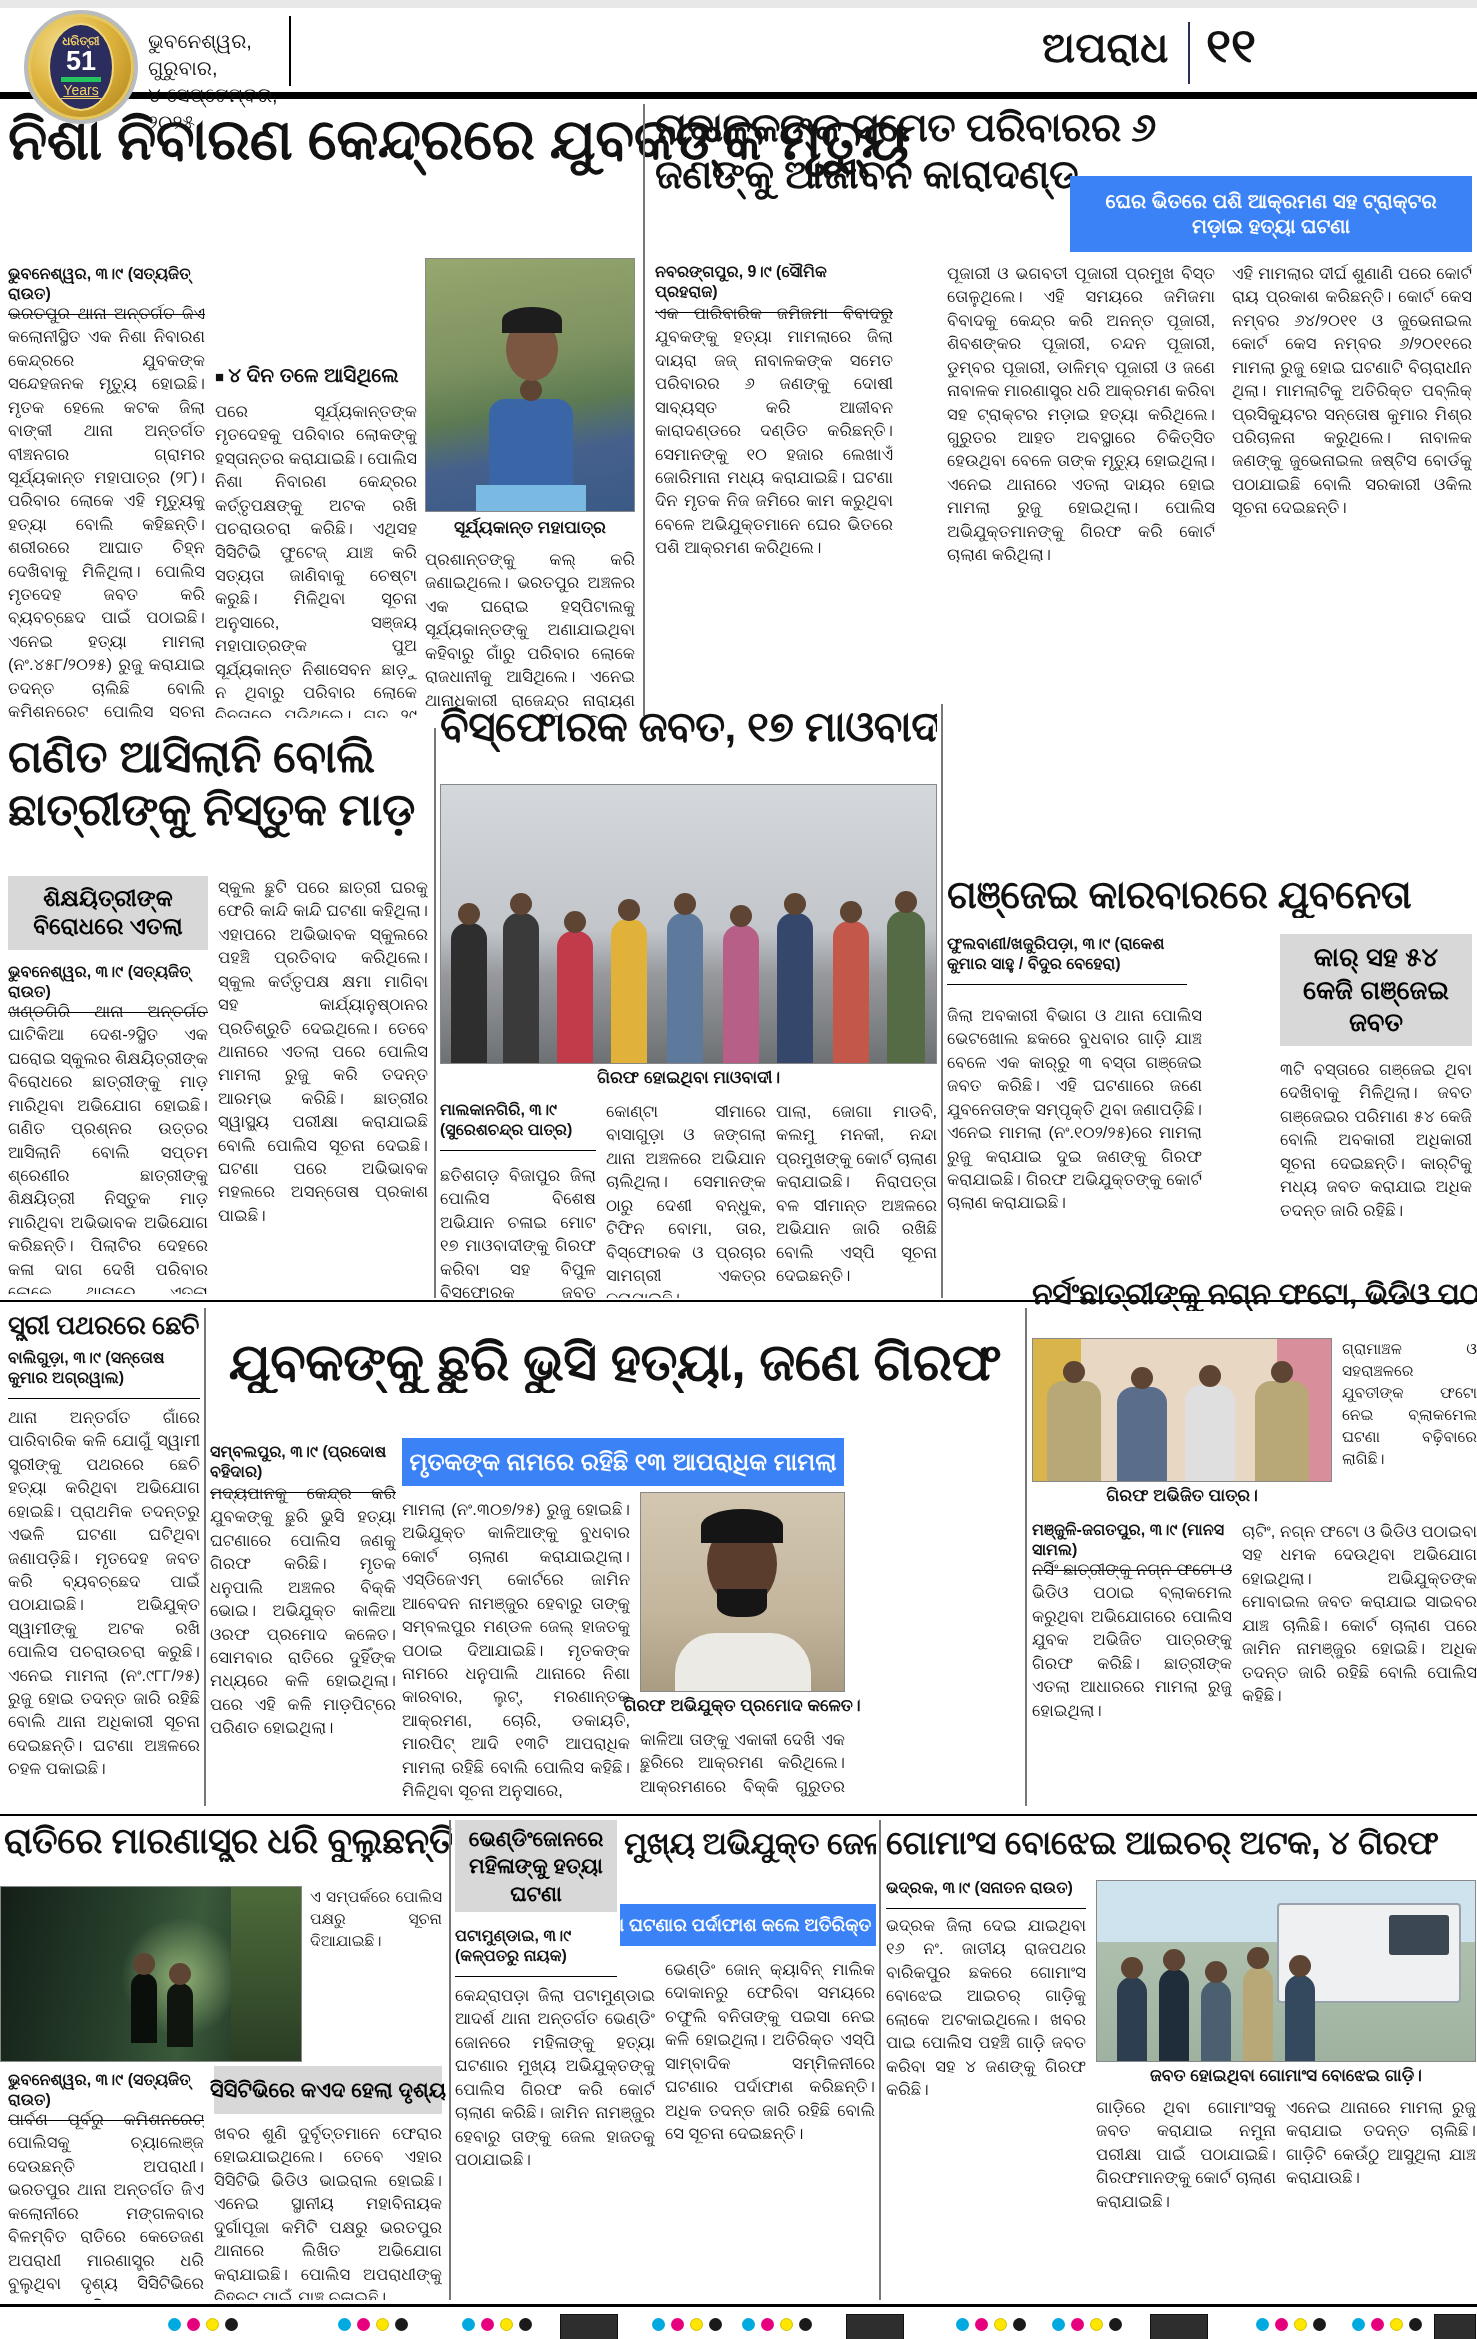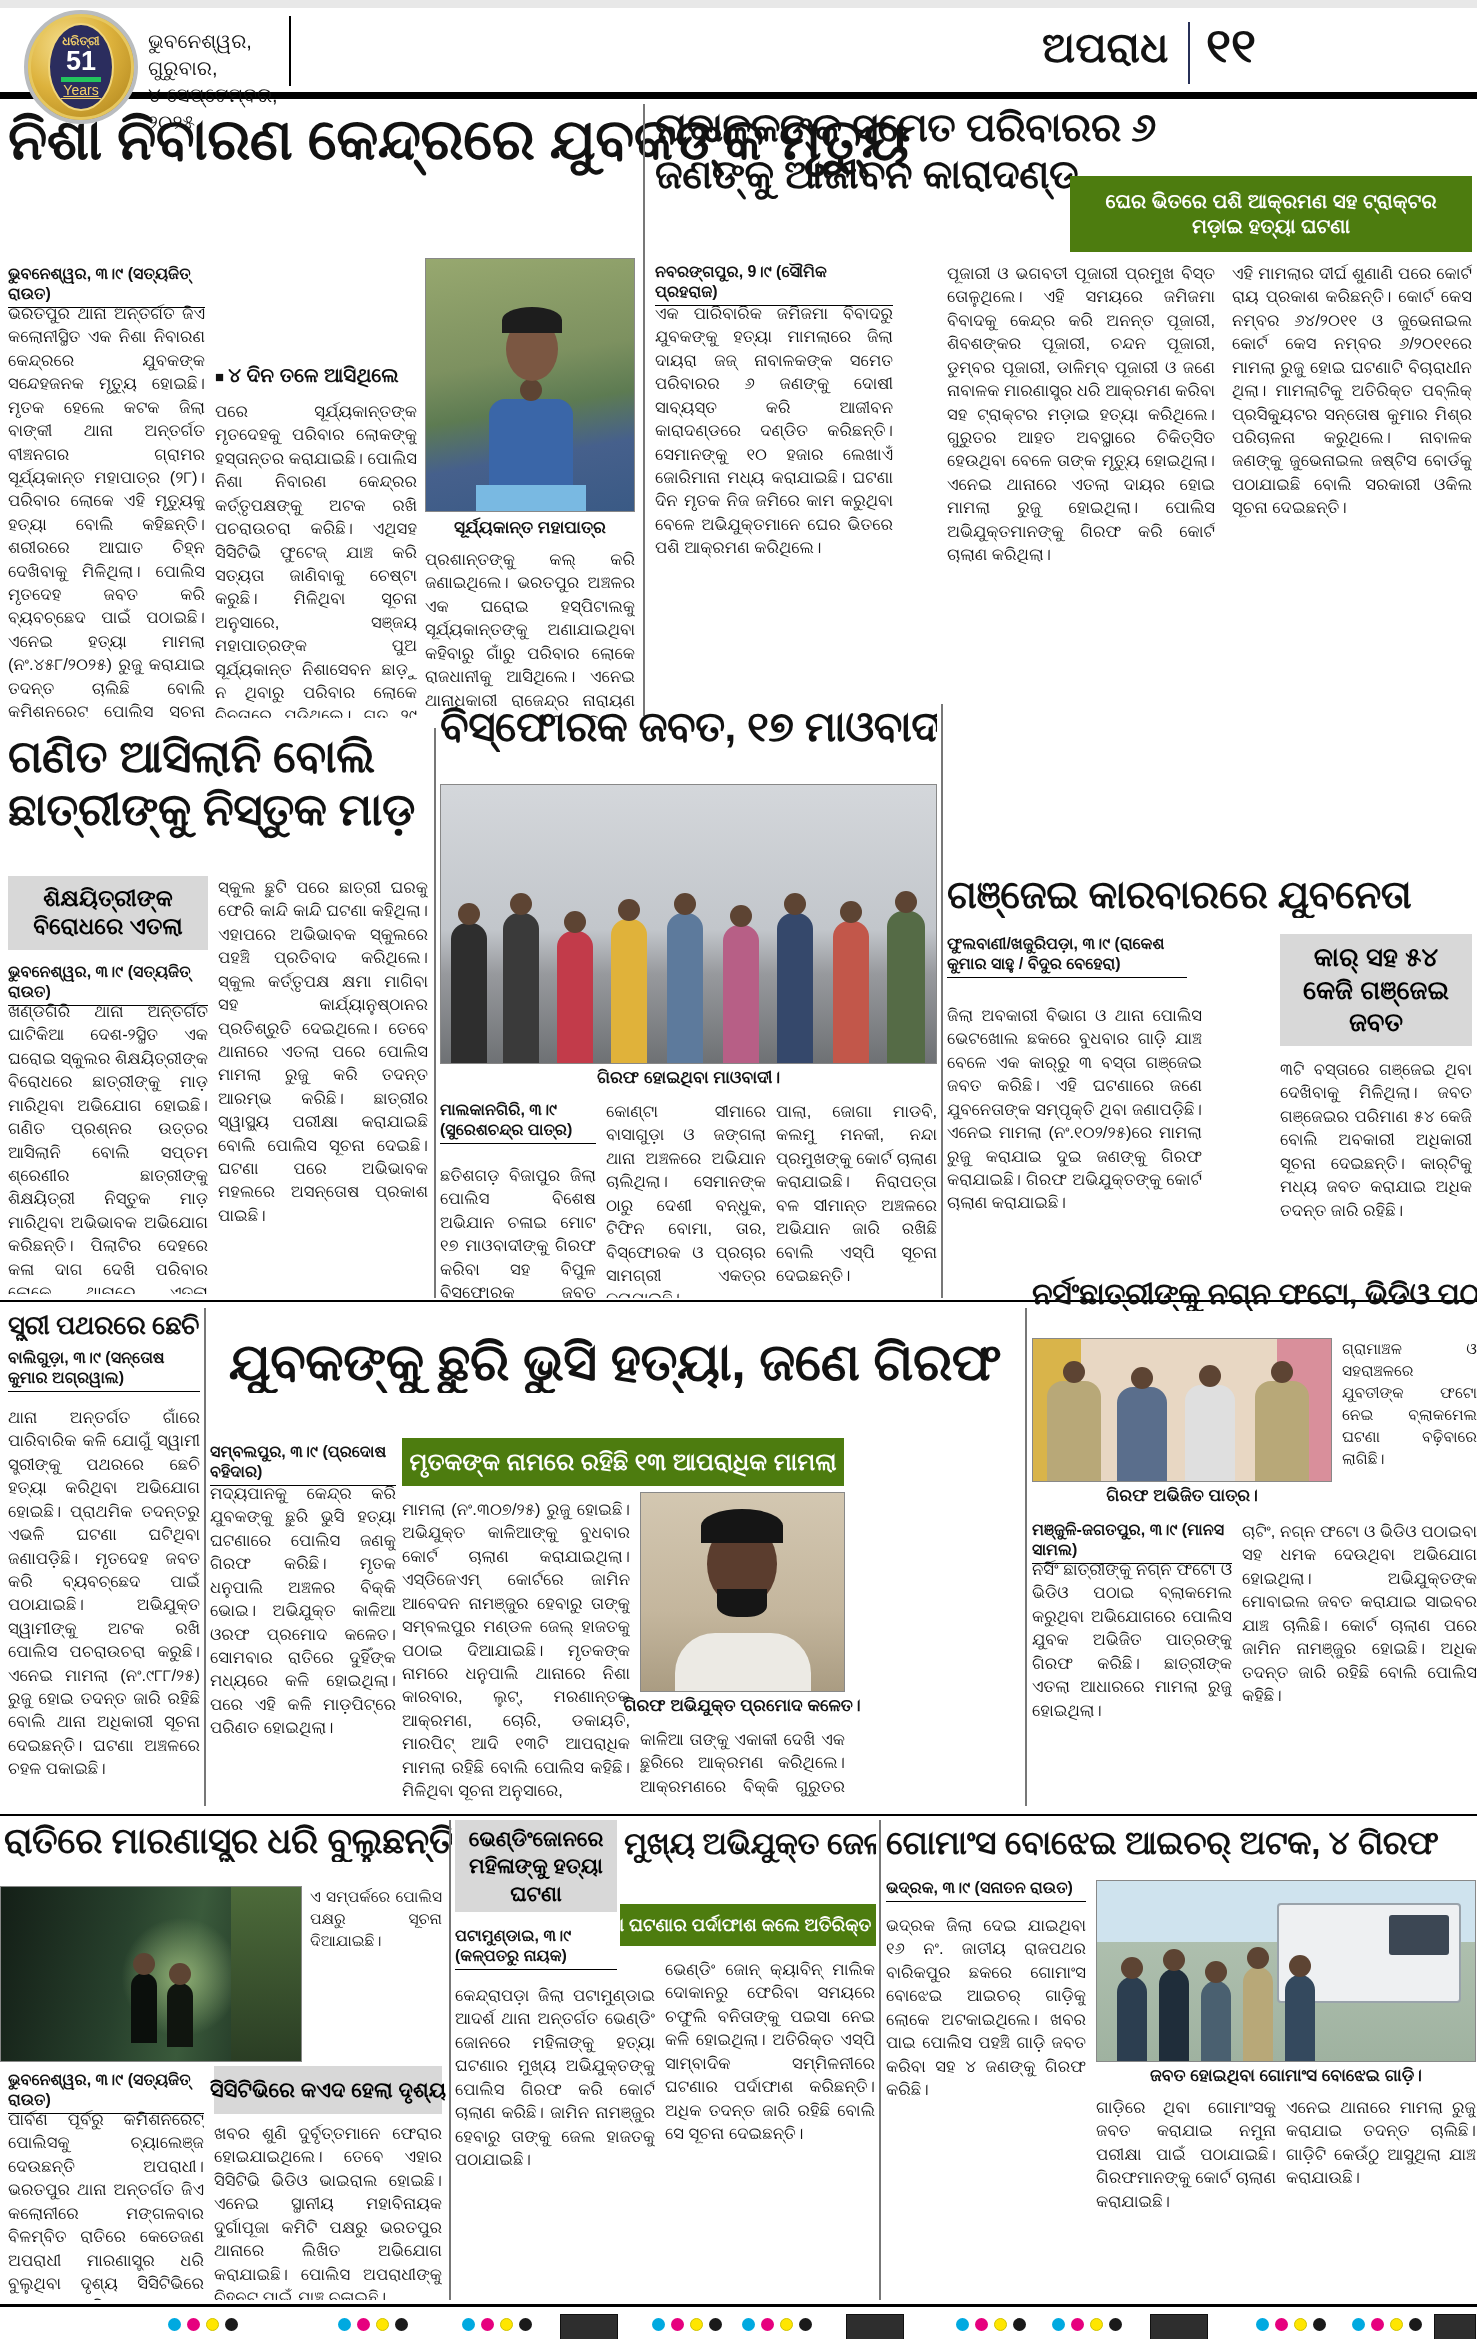--- a/index.html
+++ b/index.html
@@ -17,24 +17,24 @@
   .logo-oval .mast{font-size:12px;font-weight:bold;color:#f3d06a;line-height:1;}
   .logo-oval .num{font-size:27px;font-weight:bold;line-height:1.1;}
   .logo-oval .yrs{font-size:14px;color:#f3d06a;line-height:1;border-top:5px solid #22c55e;border-bottom:1px solid #f3d06a;padding:1px 2px;text-decoration:underline;}
   .dateline{left:148px;top:20px;width:150px;font-size:20px;font-weight:normal;line-height:1.35;}
   .hdr-vrule{left:289px;top:8px;width:2px;height:70px;background:#000;}
   .section-title{left:1042px;top:16px;font-size:42px;font-weight:bold;}
   .sec-vrule{left:1188px;top:14px;width:2px;height:62px;background:#273057;}
   .page-number{left:1206px;top:10px;font-size:48px;font-weight:bold;}
   
   .headline{font-weight:bold;letter-spacing:-0.5px;line-height:1.18;}
-  .byline{font-size:16px;font-weight:bold;border-bottom:1.5px solid #000;padding-bottom:3px;line-height:1.25;}
+  .byline{font-size:16px;font-weight:bold;border-bottom:1.5px solid #000;padding-bottom:10px;line-height:1.25;}
   .body-col{font-size:16.5px;line-height:1.42;text-align:justify;overflow:hidden;}
   .caption{font-size:17px;font-weight:bold;text-align:center;}
-  .blackbox{background:#4d7c0f;color:#fff;font-weight:bold;text-align:center;display:flex;align-items:center;justify-content:center;box-sizing:border-box;padding:4px 8px;}
+  .blackbox{background:#3b82f6;color:#fff;font-weight:bold;text-align:center;display:flex;align-items:center;justify-content:center;box-sizing:border-box;padding:4px 8px;}
   .graybox{background:#d8d8d8;color:#000;font-weight:bold;text-align:center;display:flex;align-items:center;justify-content:center;box-sizing:border-box;padding:4px 8px;}
   .vrule{width:2px;background:#777;}
   .hrule{height:2px;background:#000;}
   .photo{overflow:hidden;border:1px solid #888;box-sizing:border-box;}
   .person{position:absolute;border-radius:16px 16px 0 0;}
   .person:before{content:"";position:absolute;top:-20px;left:50%;transform:translateX(-50%);
                  width:22px;height:22px;border-radius:50%;background:#5d4433;}
   
   .a1-headline{left:8px;top:98px;width:930px;font-size:57px;}
   .a1-byline{left:8px;top:256px;width:197px;}

